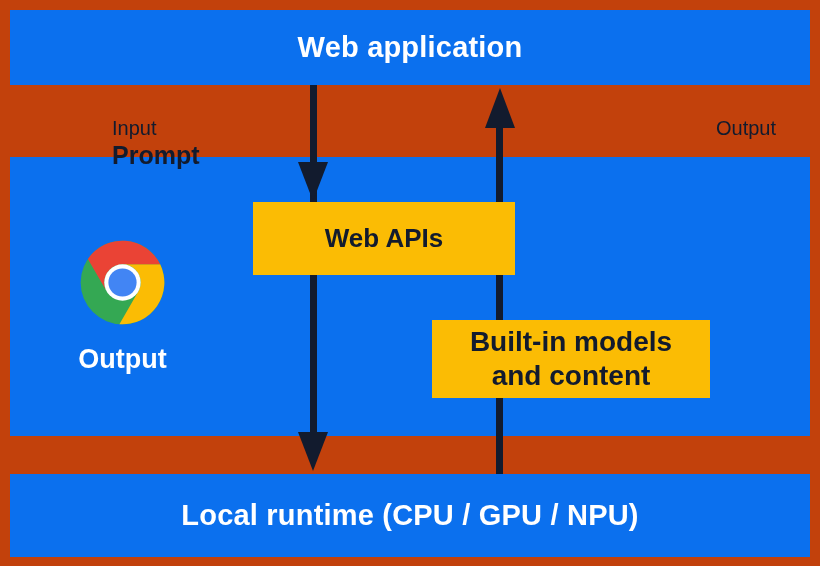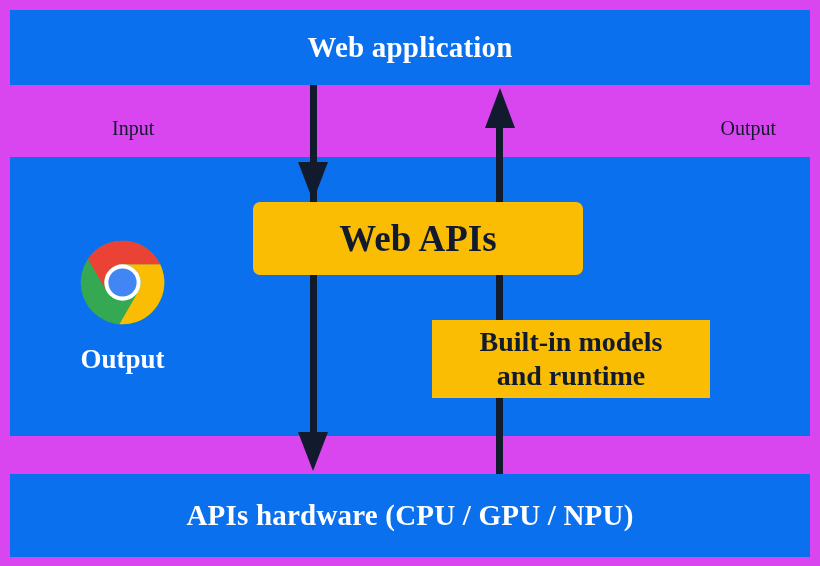--- a/index.html
+++ b/index.html
@@ -1,39 +1,39 @@
 <!DOCTYPE html>
 <html style="--blue: #0b70ee; --yellow: #fbbc04; --ink: #121b2e; --chrome_red: #ea4335; --chrome_yellow: #fbbc04; --chrome_green: #34a853; --chrome_blue: #4285f4;"><head>
 <meta charset="utf-8">
 <style>
   html,body{margin:0;padding:0;background:#ffffff;}
   .canvas{
-    position:relative;width:820px;height:566px;background:#d946ef;overflow:hidden;
-    font-family:Liberation Serif, serif;
+    position:relative;width:820px;height:566px;background:#c2410c;overflow:hidden;
+    font-family:Liberation Sans, sans-serif;
   }
   .bar{position:absolute;left:10px;width:800px;background:var(--blue,#0b70ee);
        display:flex;align-items:center;justify-content:center;z-index:1;}
   .bar.top{top:10px;height:75px;}
   .bar.bottom{top:474px;height:83px;}
   .bar-label{color:#ffffff;font-weight:700;font-size:29px;letter-spacing:0.2px;}
   .band{position:absolute;left:10px;top:157px;width:800px;height:279px;
         background:var(--blue,#0b70ee);z-index:1;}
   .vline{position:absolute;width:7px;background:var(--ink,#121b2e);z-index:2;}
   .line-down{left:310px;top:85px;height:347px;}
   .line-up{left:496px;top:128px;height:346px;}
   .head{position:absolute;width:30px;background:var(--ink,#121b2e);z-index:2;}
   .head.down{clip-path:polygon(50% 100%,0 0,100% 0);}
   .head.up{clip-path:polygon(50% 0,0 100%,100% 100%);}
   .head-down-1{left:298px;top:162px;height:39px;}
   .head-down-2{left:298px;top:432px;height:39px;}
   .head-up-1{left:485px;top:88px;height:40px;}
   .ybox{position:absolute;background:var(--yellow,#fbbc04);z-index:3;
         display:flex;flex-direction:column;align-items:center;justify-content:center;
         color:var(--ink,#121b2e);font-weight:700;}
-  .box-webapis{left:253px;top:202px;width:330px;height:73px;font-size:37px;border-radius:7px;}
+  .box-webapis{left:253px;top:202px;width:262px;height:73px;font-size:26px;}
   .box-builtin{left:432px;top:320px;width:278px;height:78px;font-size:28px;line-height:34px;text-align:center;}
   .io{position:absolute;top:99px;z-index:2;color:var(--ink,#121b2e);}
   .io-left{left:112px;text-align:left;}
   .io-right{right:44px;text-align:right;}
   .io-title{font-size:20px;font-weight:400;line-height:23px;margin-top:18px;}
   .io-label{font-size:25px;font-weight:700;line-height:27px;margin-top:2px;}
   .chrome-logo{position:absolute;left:77px;top:237px;width:91px;height:91px;z-index:3;}
   .browser-label{position:absolute;left:55px;top:344px;width:135px;text-align:center;
         color:#ffffff;font-weight:700;font-size:27px;z-index:3;}
   .c-red{fill:var(--chrome_red,#ea4335);}
@@ -46,47 +46,48 @@
 <body>
 
 <div class="canvas">
 
   <div class="bar top">
     <span class="bar-label">Web application</span>
   </div>
 
   <div class="io io-left">
     <div class="io-title">Input</div>
+    <div class="io-label">Prompt</div>
   </div>
   <div class="io io-right">
     <div class="io-title">Output</div>
   </div>
 
   <div class="band"></div>
 
   <div class="vline line-down"></div>
   <div class="head down head-down-1"></div>
   <div class="head down head-down-2"></div>
   <div class="vline line-up"></div>
   <div class="head up head-up-1"></div>
 
   <div class="ybox box-webapis">
     <span>Web APIs</span>
   </div>
   <div class="ybox box-builtin">
     <span>Built-in models</span>
-    <span>and runtime</span>
+    <span>and content</span>
   </div>
 
   <svg class="chrome-logo" viewBox="0 0 100 100" aria-hidden="true">
     <circle class="c-green" cx="50" cy="50" r="46"></circle>
     <path class="c-yellow" d="M 50 30 L 91.42 30 A 46 46 0 0 1 46.61 95.87 L 67.32 60 A 20 20 0 0 0 50 30 Z"></path>
     <path class="c-red" d="M 32.68 60 L 11.97 24.13 A 46 46 0 0 1 91.42 30 L 50 30 A 20 20 0 0 0 32.68 60 Z"></path>
     <circle class="c-white" cx="50" cy="50" r="20"></circle>
     <circle class="c-blue" cx="50" cy="50" r="15.5"></circle>
   </svg>
   <div class="browser-label">Output</div>
 
   <div class="bar bottom">
-    <span class="bar-label">APIs hardware (CPU / GPU / NPU)</span>
+    <span class="bar-label">Local runtime (CPU / GPU / NPU)</span>
   </div>
 
 </div>
 
 </body></html>

